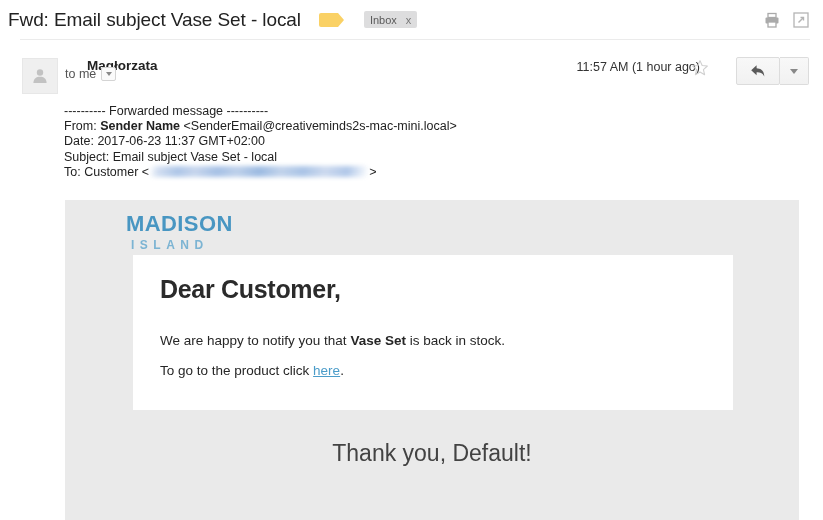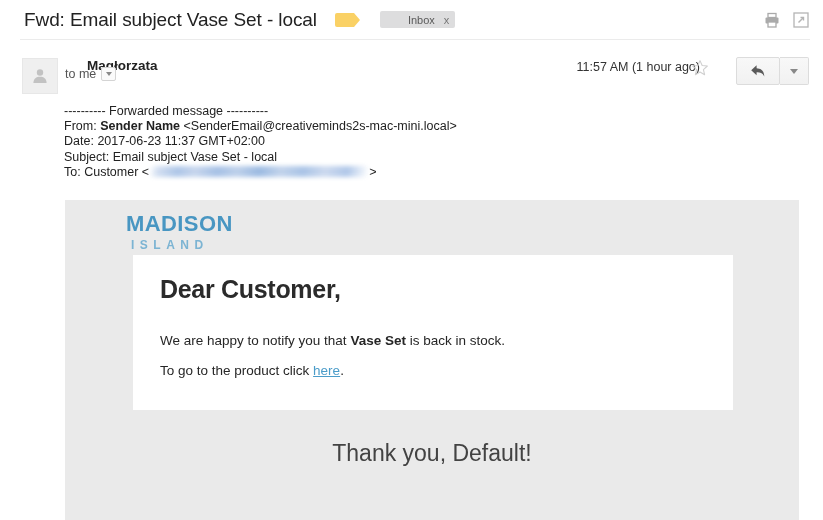--- a/index.html
+++ b/index.html
@@ -19,21 +19,21 @@
   
   .subject-bar {
     position: absolute;
     left: 0; top: 0;
     width: 823px;
     height: 39px;
     display: flex;
     align-items: center;
   }
   .subject-title {
-    margin-left: 24px;
+    margin-left: 8px;
     font-size: 19px;
     font-weight: 400;
     color: #222222;
     letter-spacing: -0.1px;
     white-space: nowrap;
   }
   .label-tag {
     margin-left: 18px;
     width: 19px;
     height: 14px;
@@ -55,21 +55,20 @@
     background: #ddddde;
     border-radius: 2px;
     height: 17px;
     display: flex;
     align-items: center;
     padding: 0 6px;
   }
   .inbox-chip-label {
     font-size: 11px;
     color: #5a5a5a;
-    margin-left: 22px;
   }
   .inbox-chip-close {
     margin-left: 9px;
     font-size: 11px;
     color: #777777;
     cursor: pointer;
   }
   .header-actions {
     position: absolute;
     right: 14px;

